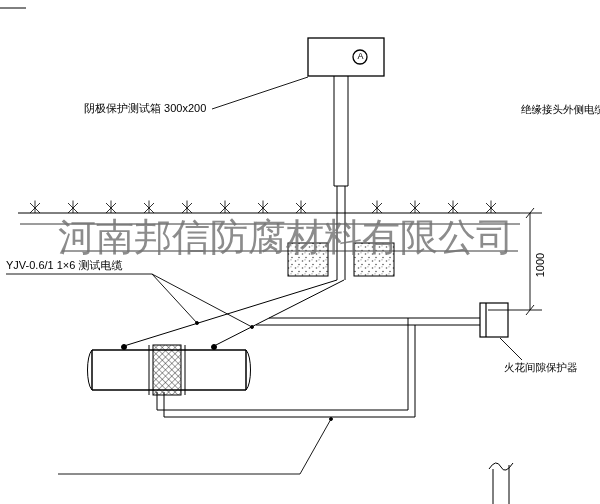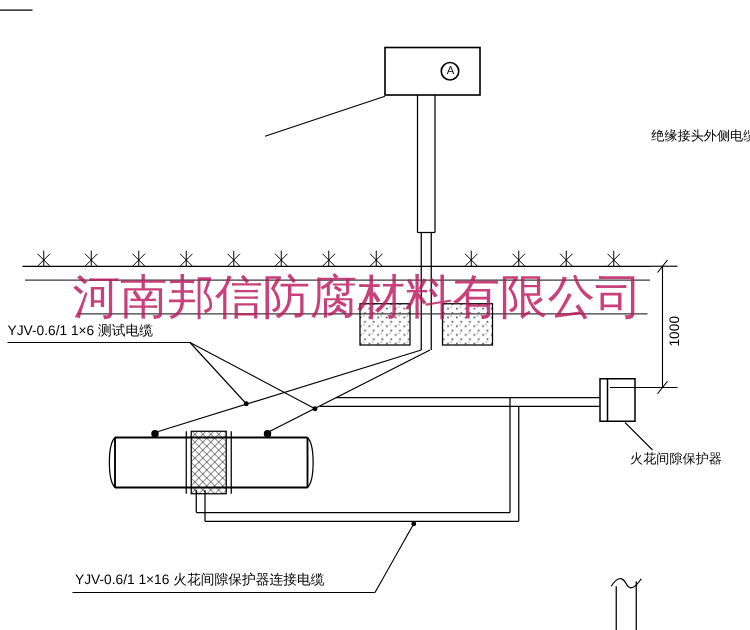--- a/index.html
+++ b/index.html
@@ -5,21 +5,21 @@
   html,body{margin:0;padding:0;background:#fff;}
   #canvas{
     position:relative;width:600px;height:504px;background:#ffffff;
     overflow:hidden;font-family:"Liberation Sans",sans-serif;
   }
   svg{position:absolute;left:0;top:0;}
   .lbl{position:absolute;color:#000;font-size:11px;white-space:nowrap;line-height:1.2;}
   .small{font-size:10.5px;}
   #watermark{
     position:absolute;left:58px;top:212px;width:470px;
-    font-family:"DejaVu Serif",serif;font-size:38px;color:#be185d;opacity:.82;
+    font-family:"DejaVu Serif",serif;font-size:38px;color:#737373;opacity:.82;
     white-space:nowrap;letter-spacing:0px;
   }
   #dim-label{
     position:absolute;left:534px;top:290px;width:50px;text-align:center;
     transform:rotate(-90deg);transform-origin:0 0;font-size:11px;
   }
   #ammeter{position:absolute;left:354px;top:51px;width:13px;text-align:center;font-size:9px;}
 </style>
 </head>
 <body>
@@ -160,26 +160,26 @@
         <line x1="493" y1="469" x2="493" y2="504"></line>
         <line x1="509" y1="465" x2="509" y2="504"></line>
         <path d="M489 469 Q496 458 501 467 Q505 475 513 463"></path>
       </g>
 
     </g>
   </svg>
 
   <div id="watermark">河南邦信防腐材料有限公司</div>
 
+  <div class="lbl" style="left:84px;top:102px;">阴极保护测试箱 300x200</div>
 
   <div class="lbl small" style="left:521px;top:103px;">绝缘接头外侧电缆</div>
 
   <div class="lbl" style="left:6px;top:259px;">YJV-0.6/1  1×6  测试电缆</div>
 
   <div class="lbl" id="dim-label">1000</div>
 
   <div class="lbl small" style="left:504px;top:361px;text-align:center;">火花间隙保护器</div>
 
-  <div class="lbl" style="left:60px;top:458px;">YJV-0.6/1  1×16  火花间隙保护器连接电缆</div>
 
   <div class="lbl" id="ammeter">A</div>
 
 </div>
 
 </body></html>

